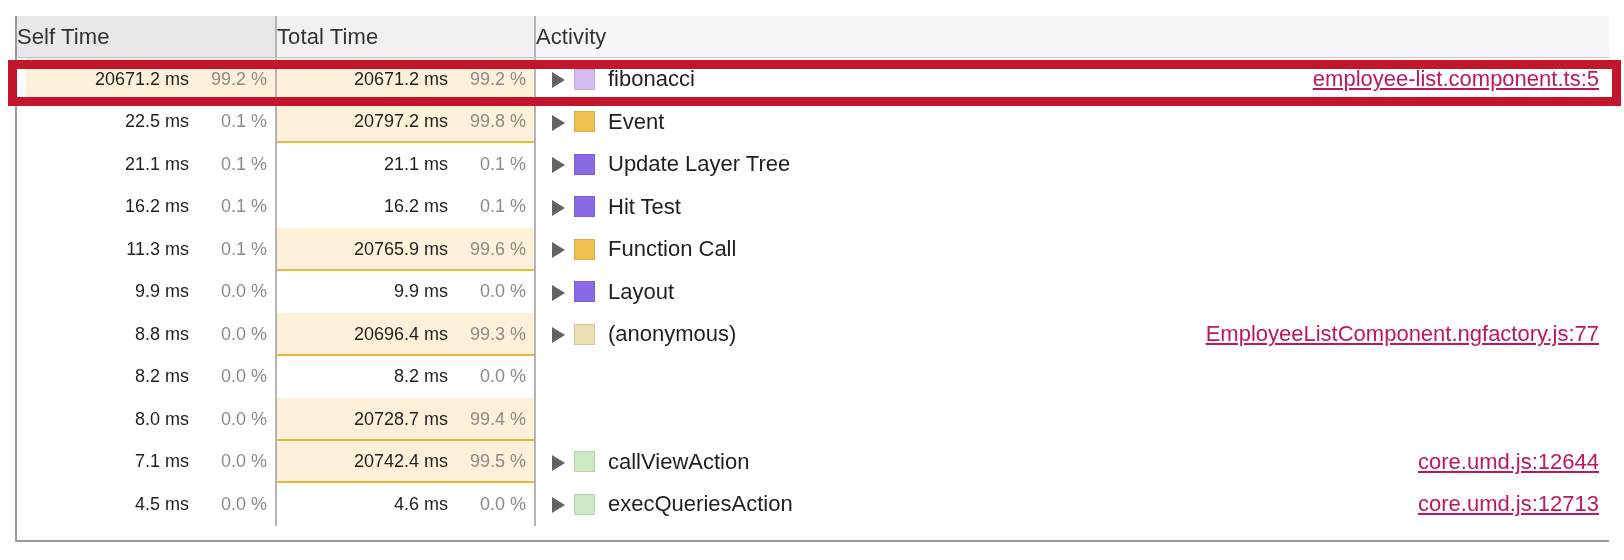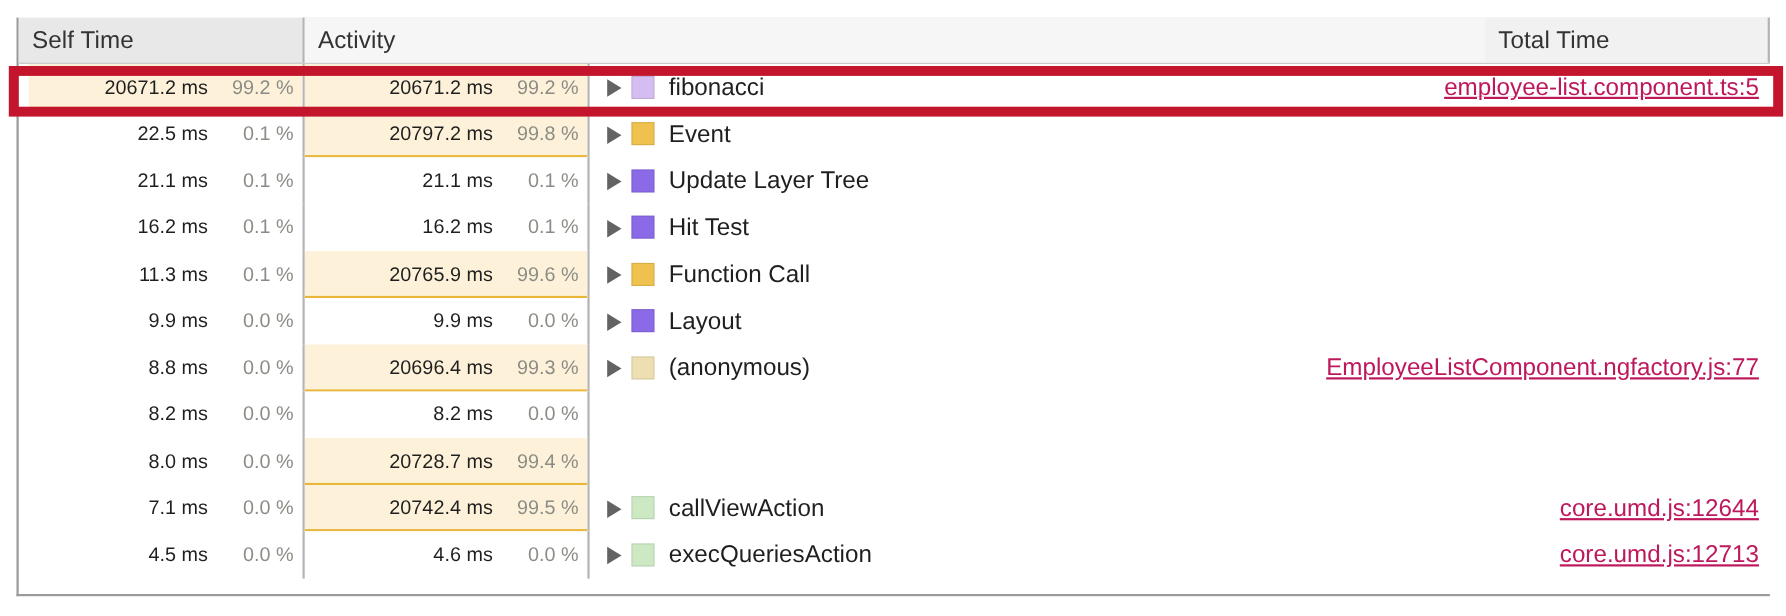--- a/index.html
+++ b/index.html
@@ -41,21 +41,20 @@
     box-sizing: border-box;
     background: #e8e8e8;
     border-bottom: 1px solid #c3c3c3;
   }
   .th {
     box-sizing: border-box;
     display: flex;
     align-items: center;
     font-size: 22px;
     color: #333333;
-    padding-left: 12px;
     letter-spacing: 0.1px;
   }
   .th-self  { width: 260px; border-right: 2px solid #b4b4b4; }
   .th-total { width: 259px; border-right: 2px solid #b4b4b4; background:#f1f1f1; }
   .th-act   { flex: 1 1 auto; background:#f6f6f6; }
 
   
   .tbody { }
   .trow {
     display: flex;
@@ -170,22 +169,22 @@
 </style>
 </head>
 <body>
 
 <div id="stage">
 
   <div class="bottom-up-table">
 
     <div class="thead">
       <div class="th th-self">Self Time</div>
+      <div class="th th-total">Total Time</div>
       <div class="th th-act">Activity</div>
-      <div class="th th-total">Total Time</div>
     </div>
 
     <div class="tbody" id="tbody">
         <div class="trow">
           <div class="cell-num cell-self">
             <div class="barfill inset-left"></div>
             <div class="num-wrap">
               <span class="num-ms">20671.2 ms</span>
               <span class="num-pct">99.2 %</span>
             </div>

